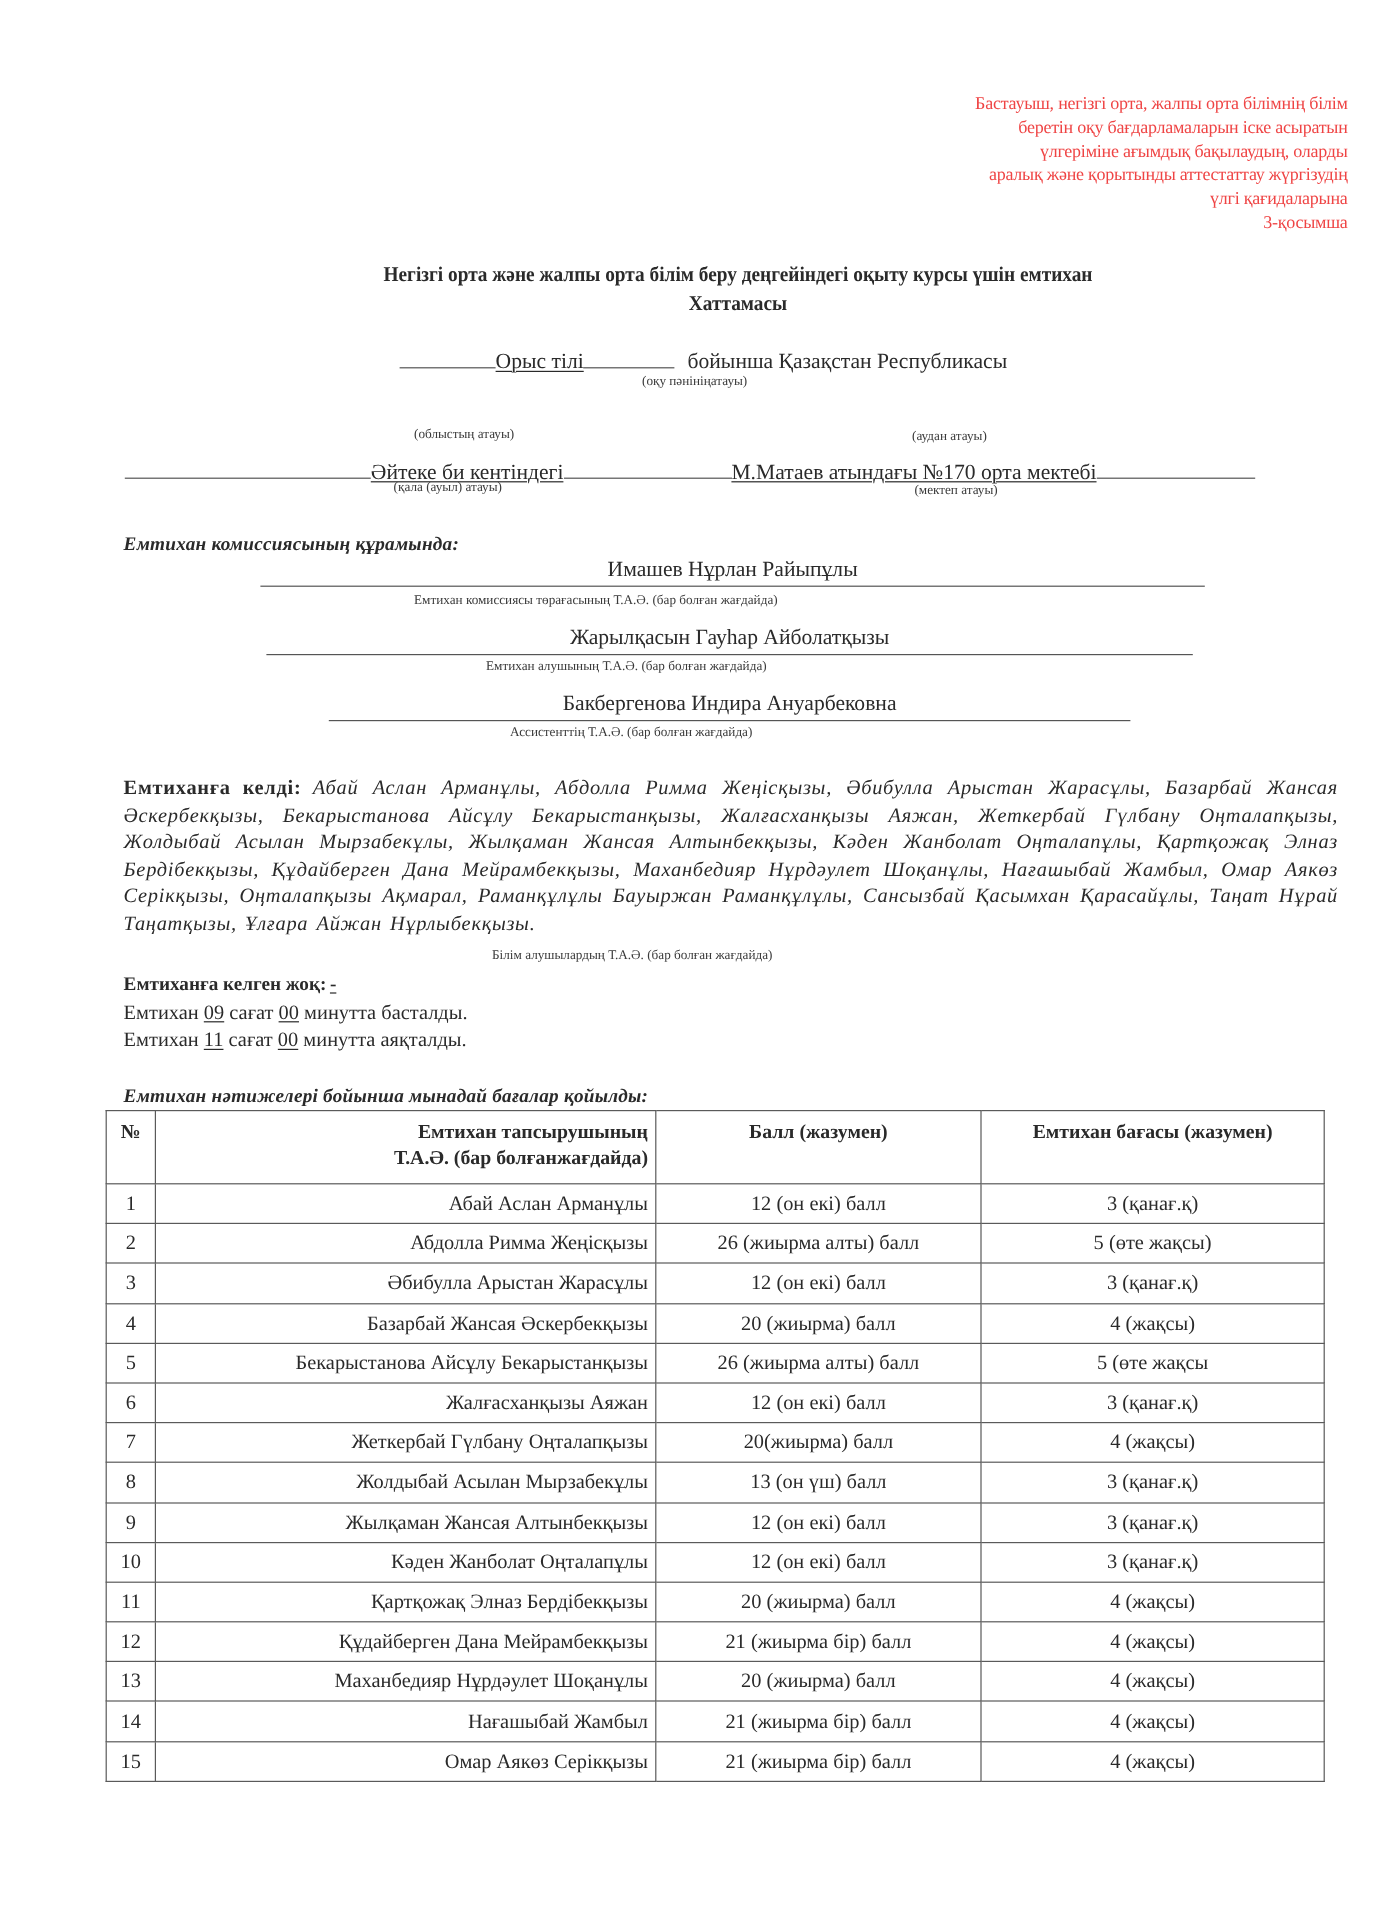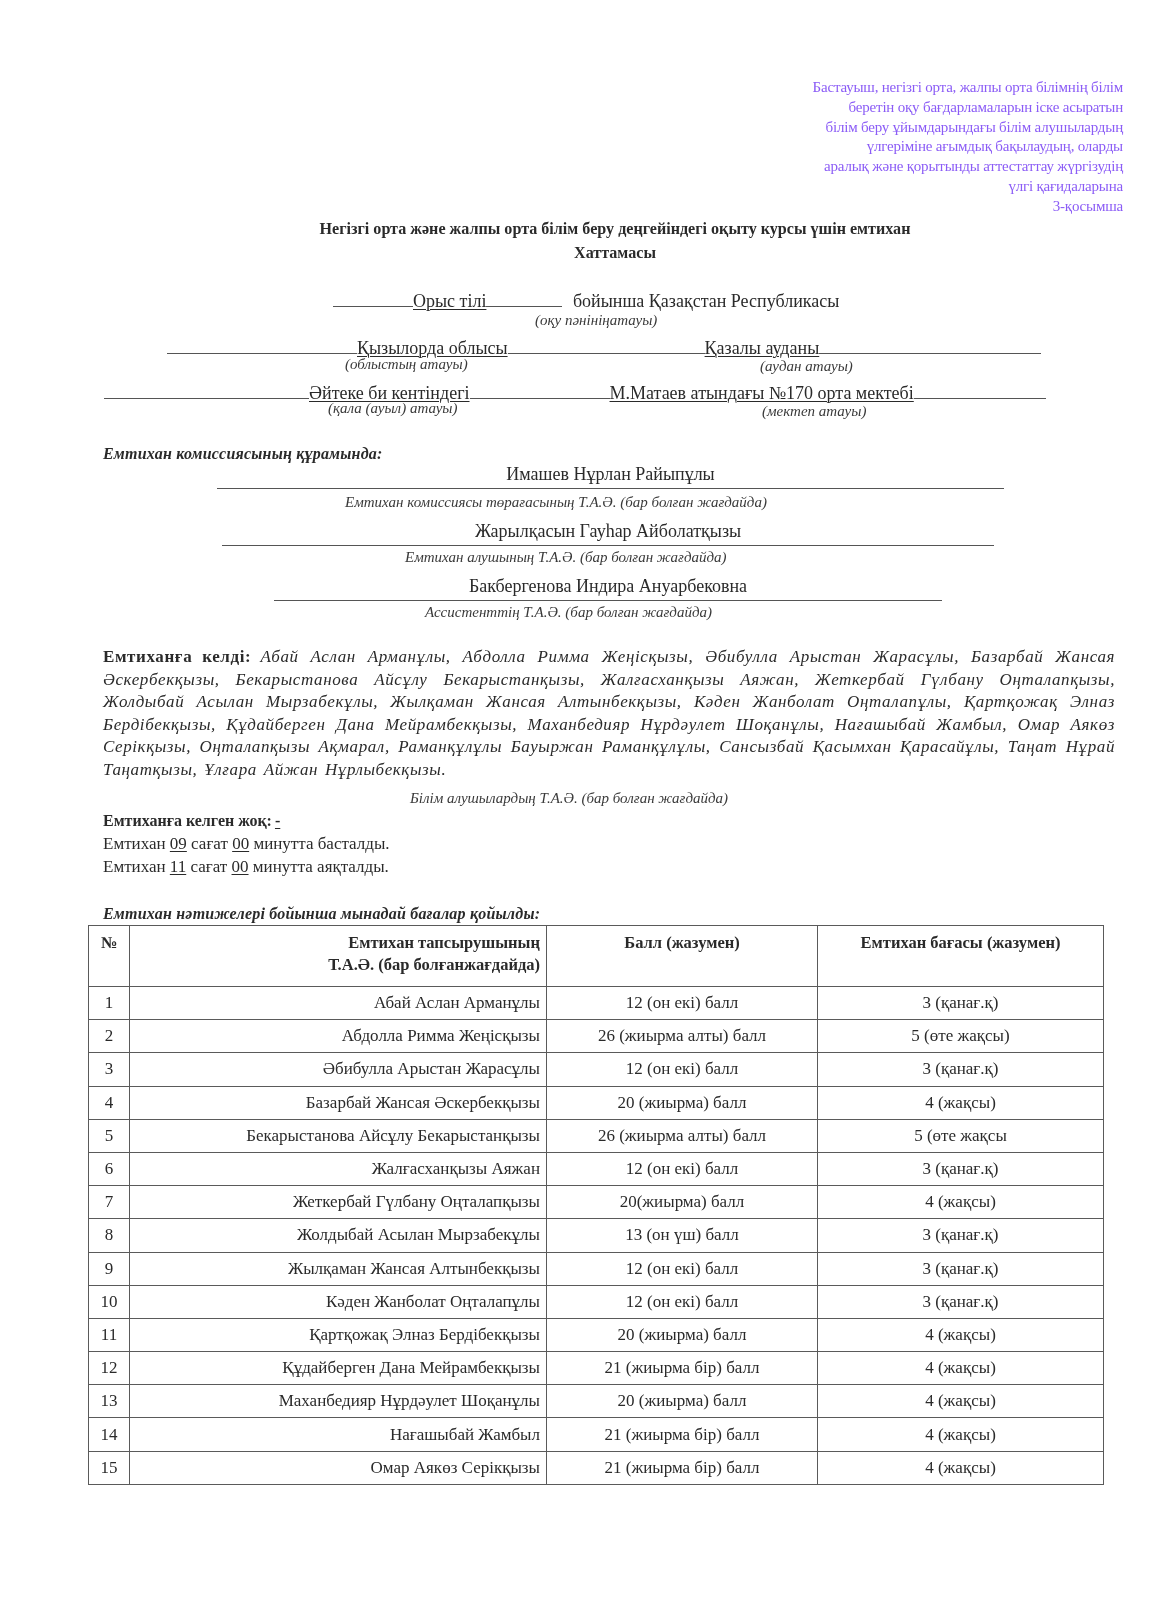--- a/index.html
+++ b/index.html
@@ -7,34 +7,34 @@
     width: 1163px; height: 1600px; position: relative; overflow: hidden;
     font-family: "Liberation Serif", "DejaVu Serif", serif;
     color: #2a2a2a;
   }
   .page { position: absolute; left: 0; top: 0; width: 1163px; height: 1600px; }
   .narrow { font-family: "Liberation Serif", serif; letter-spacing: -0.2px; }
 
   
   .appendix {
     position: absolute; right: 40px; top: 78px; width: 420px;
-    text-align: right; font-size: 15px; line-height: 19.8px; color: #8b5cf6;
+    text-align: right; font-size: 15px; line-height: 19.8px; color: #ef4444;
   }
 
   .title {
     position: absolute; left: 220px; top: 216px; width: 790px;
     text-align: center; font-weight: bold; font-size: 17.5px; line-height: 24px;
     color: #2a2a2a; transform: scaleX(0.92); transform-origin: center top;
   }
 
   
   .fill-row { position: absolute; font-size: 18px; color: #2a2a2a; white-space: nowrap; }
   .fill { display: inline-block; border-bottom: 1.4px solid #555; height: 20px; vertical-align: baseline; }
   .u { text-decoration: underline; text-decoration-thickness: 1px; text-underline-offset: 2px; }
-  .caption { position: absolute; font-style: italic; font-size: 15px; color: #3a3a3a; white-space: nowrap; }
+  .caption { position: absolute; font-size: 11px; color: #3a3a3a; white-space: nowrap; }
 
   .section-label {
     position: absolute; font-weight: bold; font-size: 16px; color: #2a2a2a; letter-spacing: 0.2px; font-style: italic;
   }
 
   .committee-line {
     position: absolute; border-bottom: 1.4px solid #555; height: 22px;
     text-align: center; font-size: 18px; color: #2a2a2a; white-space: nowrap;
   }
   .committee-line span { position: relative; top: -2px; }
@@ -65,41 +65,37 @@
   th.c-no { font-weight: bold; }
 </style>
 </head>
 <body>
 
 <div class="page">
 
   <div class="appendix narrow">
     <div>Бастауыш, негізгі орта, жалпы орта білімнің білім</div>
     <div>беретін оқу бағдарламаларын іске  асыратын</div>
-    <div>білім беру ұйымдарындағы білім  алушылардың</div>
     <div>үлгеріміне ағымдық бақылаудың, оларды</div>
     <div>аралық және қорытынды аттестаттау жүргізудің</div>
     <div>үлгі қағидаларына</div>
     <div>3-қосымша</div>
   </div>
 
   <div class="title">
     <div>Негізгі орта және жалпы орта білім беру деңгейіндегі  оқыту курсы үшін емтихан</div>
     <div>Хаттамасы</div>
   </div>
 
   <div class="fill-row" style="left:333px; top:286px;">
     <span class="fill" style="width:80px;"></span><span class="u">Орыс тілі</span><span class="fill" style="width:76px;"></span>
     <span style="margin-left:6px;">бойынша Қазақстан Республикасы</span>
   </div>
   <div class="caption" style="left:535px; top:312px;">(оқу пәнініңатауы)</div>
 
-  <div class="fill-row" style="left:167px; top:333px;">
-    <span class="fill" style="width:190px;"></span><span class="u">Қызылорда облысы</span><span class="fill" style="width:197px;"></span><span class="u">Қазалы ауданы</span><span class="fill" style="width:222px;"></span>
-  </div>
   <div class="caption" style="left:345px; top:356px;">(облыстың  атауы)</div>
   <div class="caption" style="left:760px; top:358px;">(аудан атауы)</div>
 
   <div class="fill-row" style="left:104px; top:378px;">
     <span class="fill" style="width:205px;"></span><span class="u">Әйтеке би кентіндегі</span><span class="fill" style="width:140px;"></span><span class="u">М.Матаев атындағы №170 орта мектебі</span><span class="fill" style="width:132px;"></span>
   </div>
   <div class="caption" style="left:328px; top:400px;">(қала (ауыл) атауы)</div>
   <div class="caption" style="left:762px; top:403px;">(мектеп атауы)</div>
 
   <div class="section-label" style="left:103px; top:445px;">Емтихан  комиссиясының құрамында:</div>

